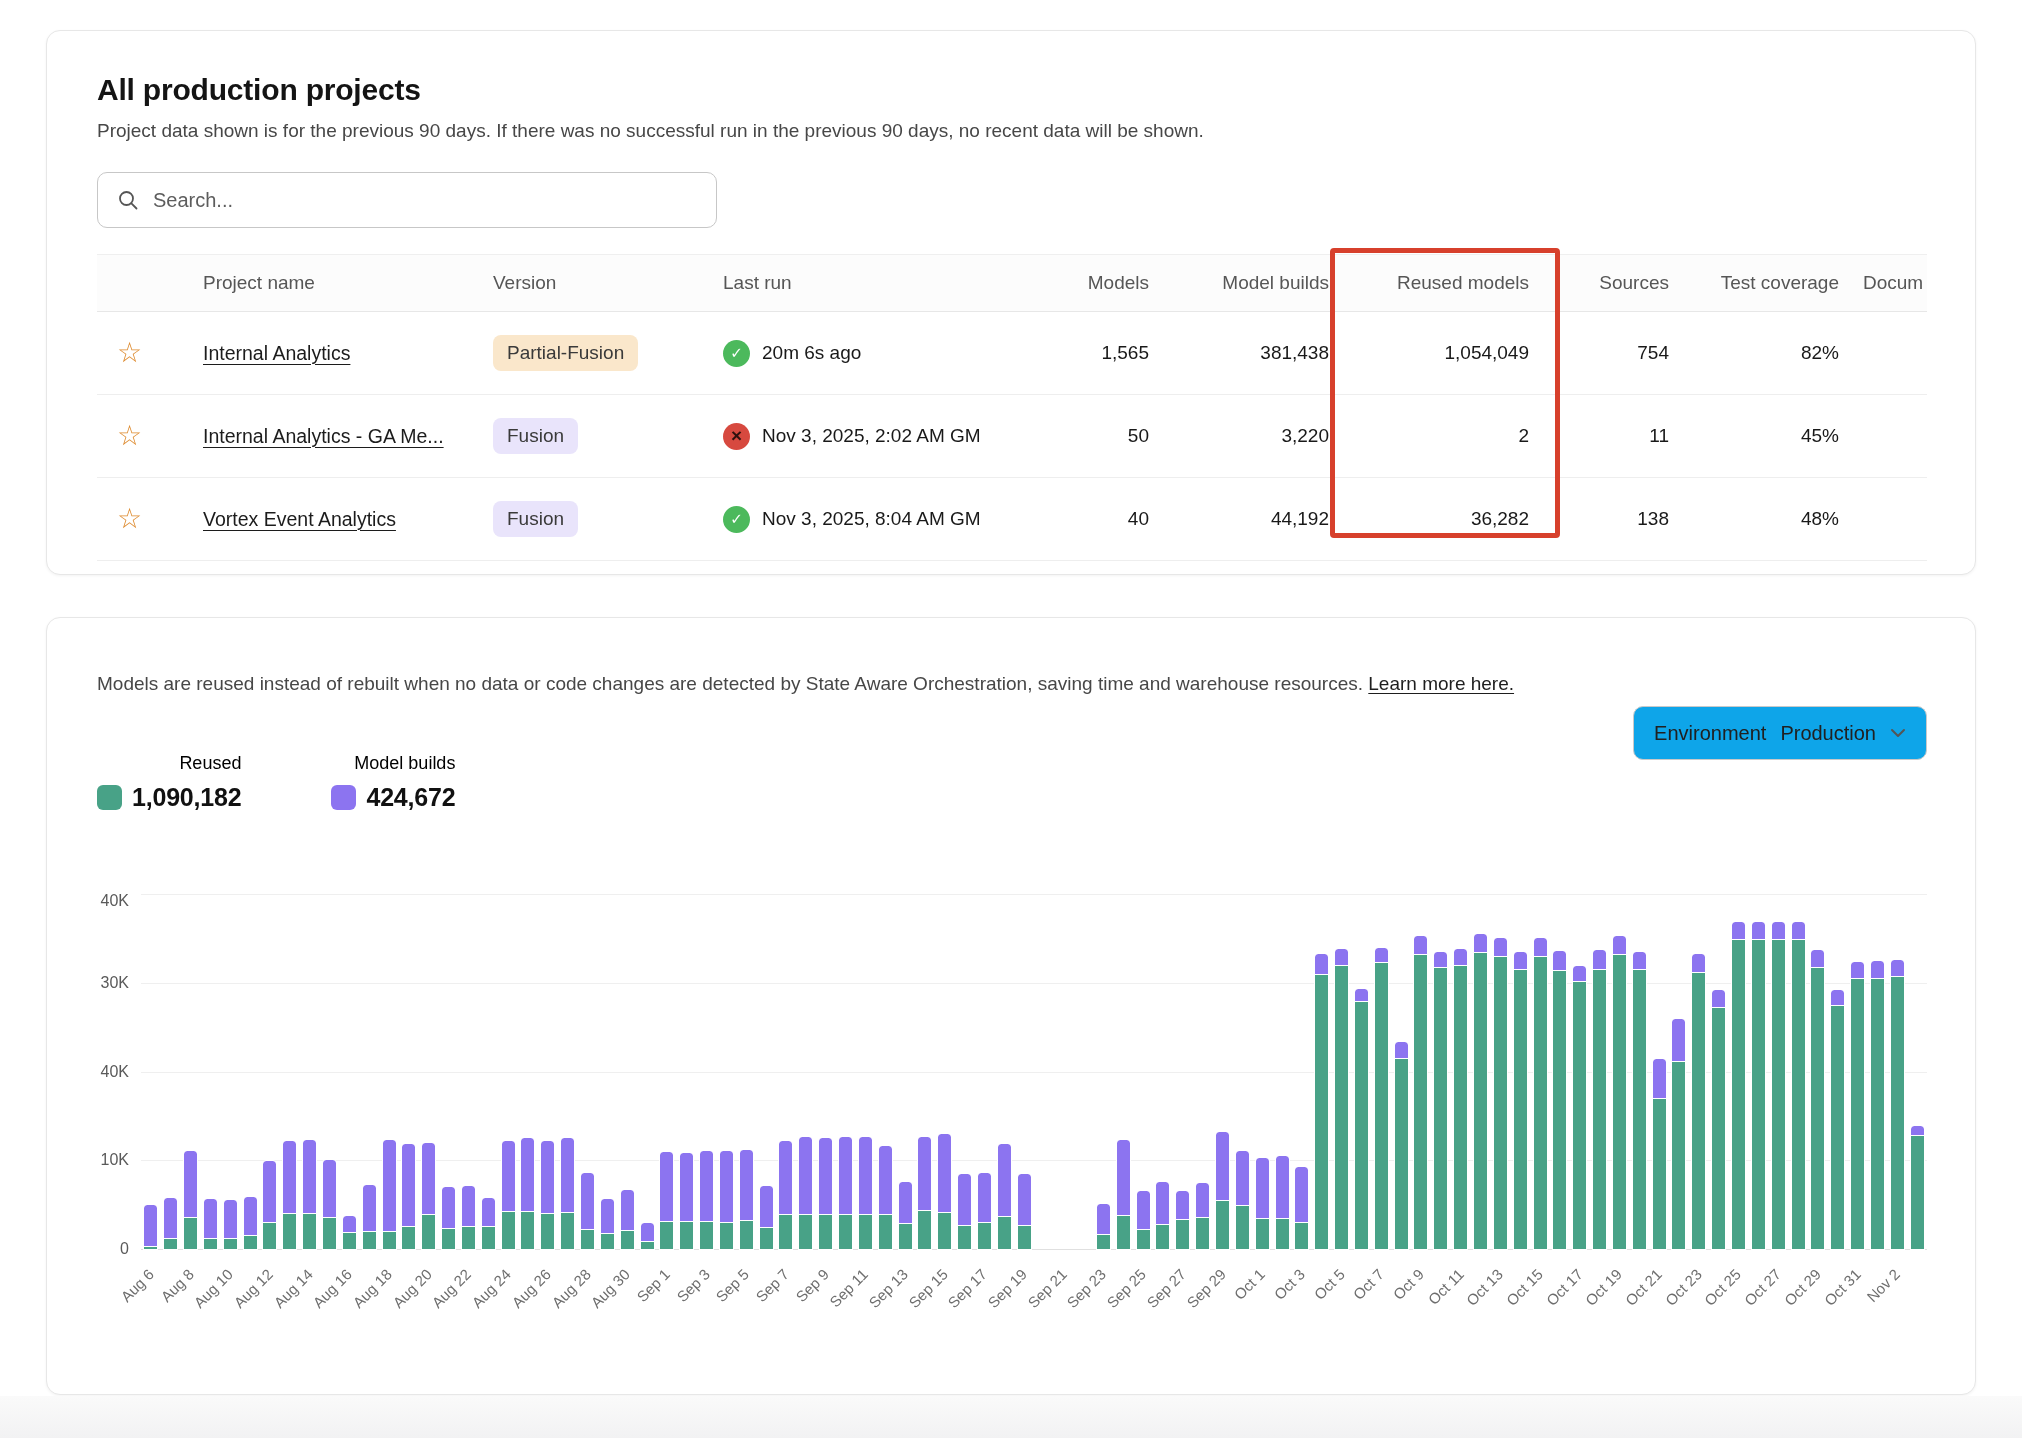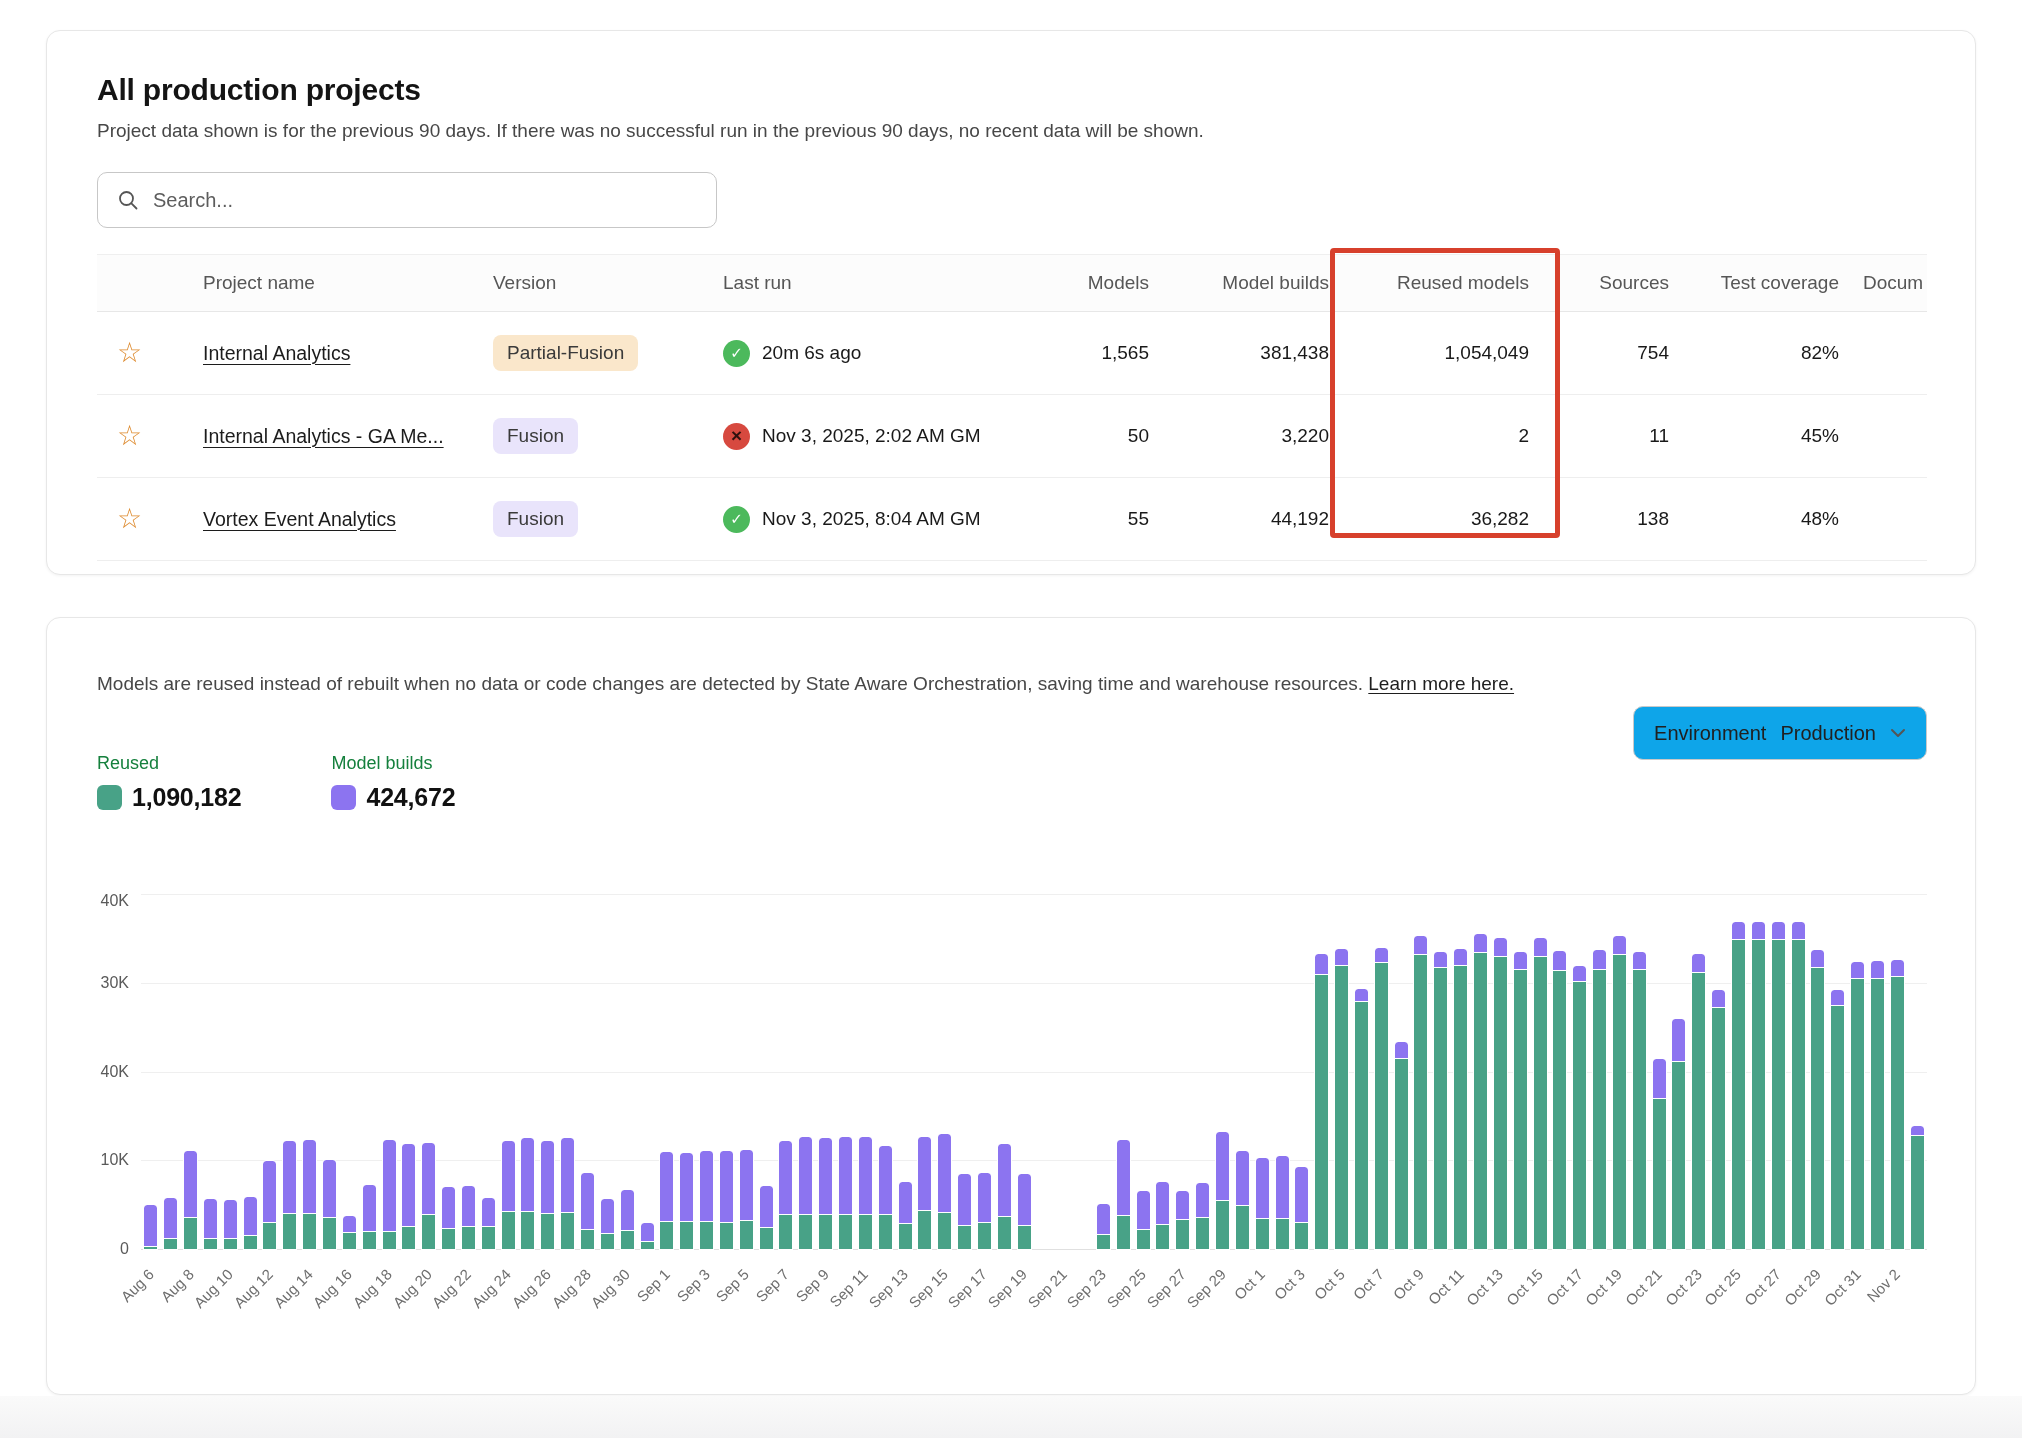--- a/index.html
+++ b/index.html
@@ -85,21 +85,21 @@
   .subtitle-line { margin-top: 13px; font-size: 19px; color: #474747; max-width: 1500px; }
   .learn-more { color: #1e1e1e; font-weight: 500; text-underline-offset: 3px; }
   .env-select {
     position: absolute; right: 48px; top: 88px; height: 54px;
     border: 1.5px solid #c9c9c9; border-radius: 10px; background: #0ea5e9;
     display: flex; align-items: center; gap: 14px; padding: 0 20px;
     font-size: 20px; color: #202020; cursor: pointer;
   }
   .env-select .env-value { font-weight: 400; }
   .legend { margin-top: 58px; display: flex; gap: 90px; }
-  .legend-label { font-size: 18px; color: #15803d; }
+  .legend-label { font-size: 18px; color: #000000; text-align: right; }
   .legend-value-row { margin-top: 9px; display: flex; align-items: center; gap: 10px; }
   .legend-swatch { width: 25px; height: 25px; border-radius: 6px; }
   .legend-value { font-size: 25px; font-weight: 700; color: #111; letter-spacing: -0.2px; }
 
   
   .chart-wrap { position: relative; margin-top: 82px; margin-left: 44px; width: 1786px; }
   .plot { position: relative; height: 355px; }
   .gridline { position: absolute; left: 0; right: 0; height: 1px; background: #efefef; }
   .gridline.zero { background: #e0e0e0; }
   .ytick {
@@ -176,21 +176,21 @@
     </div>
 
     <div class="trow tbody-row">
       <div class="cell star-cell"><button class="star-btn">☆</button></div>
       <div class="cell"><a href="#" class="proj-link">Vortex Event Analytics</a></div>
       <div class="cell"><span class="badge fusion">Fusion</span></div>
       <div class="cell lastrun">
         <span class="status-dot success">✓</span>
         <span>Nov 3, 2025, 8:04 AM GM</span>
       </div>
-      <div class="cell num">55</div>
+      <div class="cell num">40</div>
       <div class="cell num">44,192</div>
       <div class="cell num" id="reused-last">36,282</div>
       <div class="cell num">138</div>
       <div class="cell num">48%</div>
       <div class="cell"></div>
     </div>
   </div>
 
   <div class="annotation-box" id="annotation-box" style="left: 1283px; top: 217px; width: 230px; height: 290px;"></div>
 </section>

